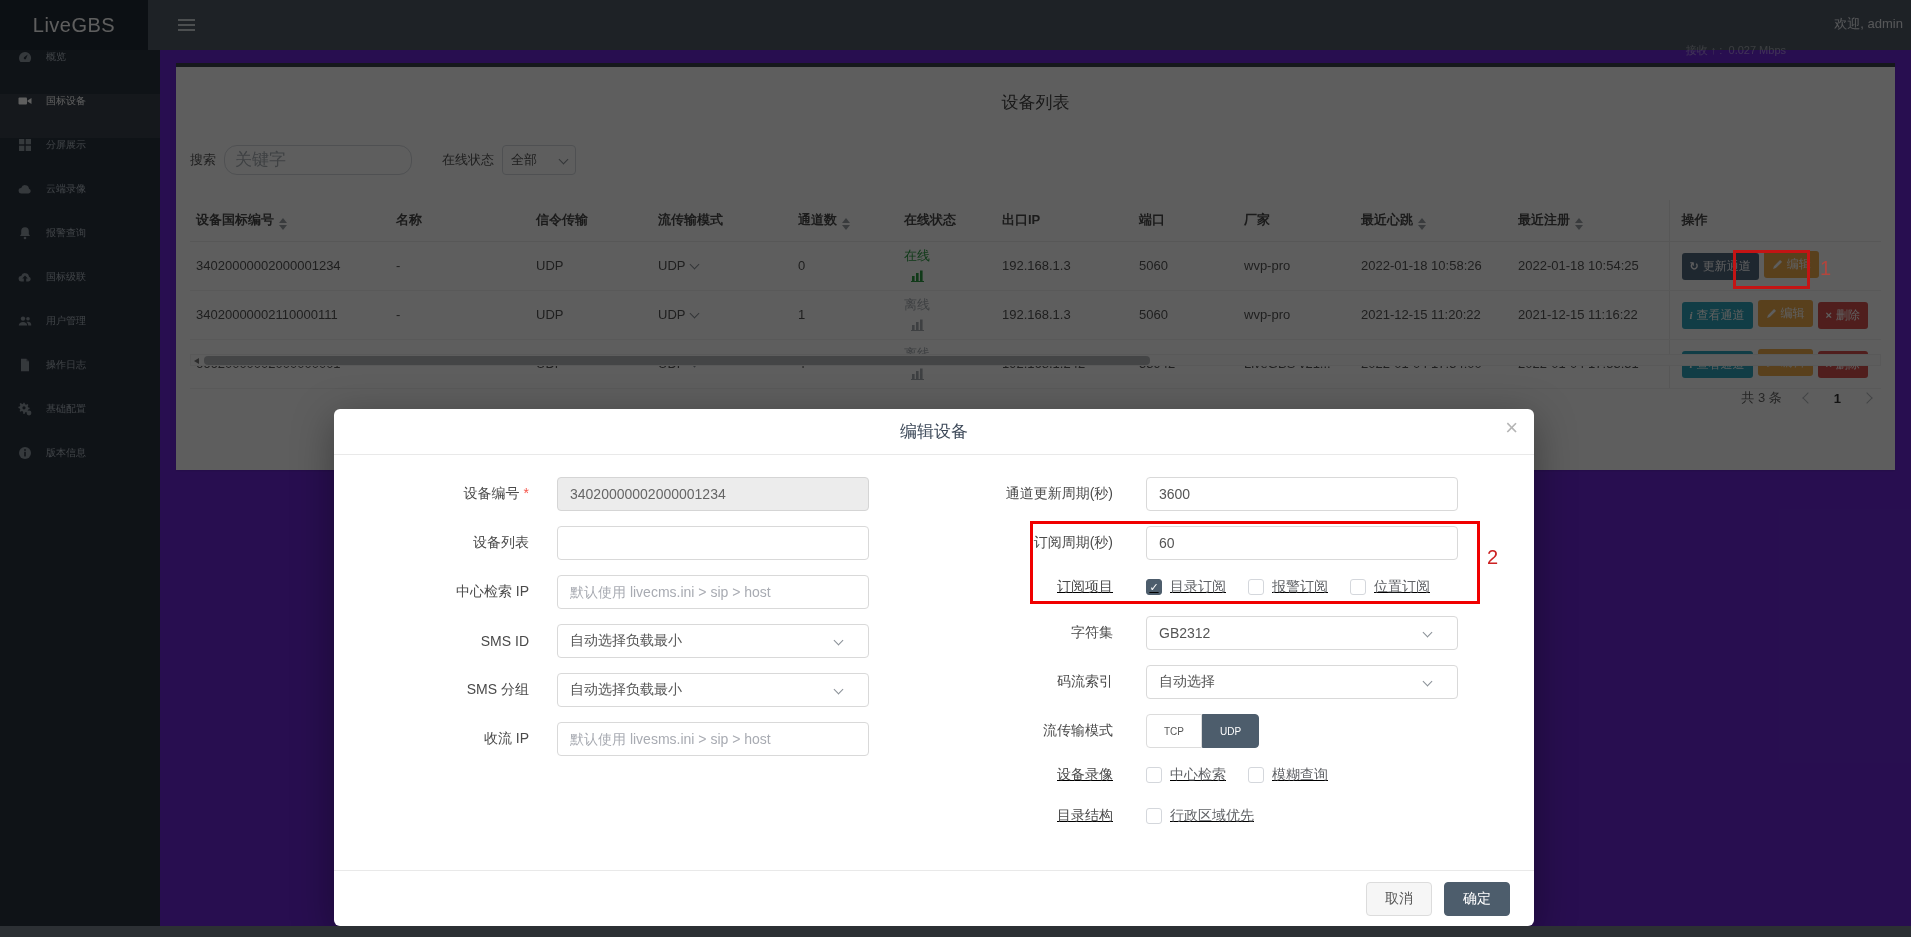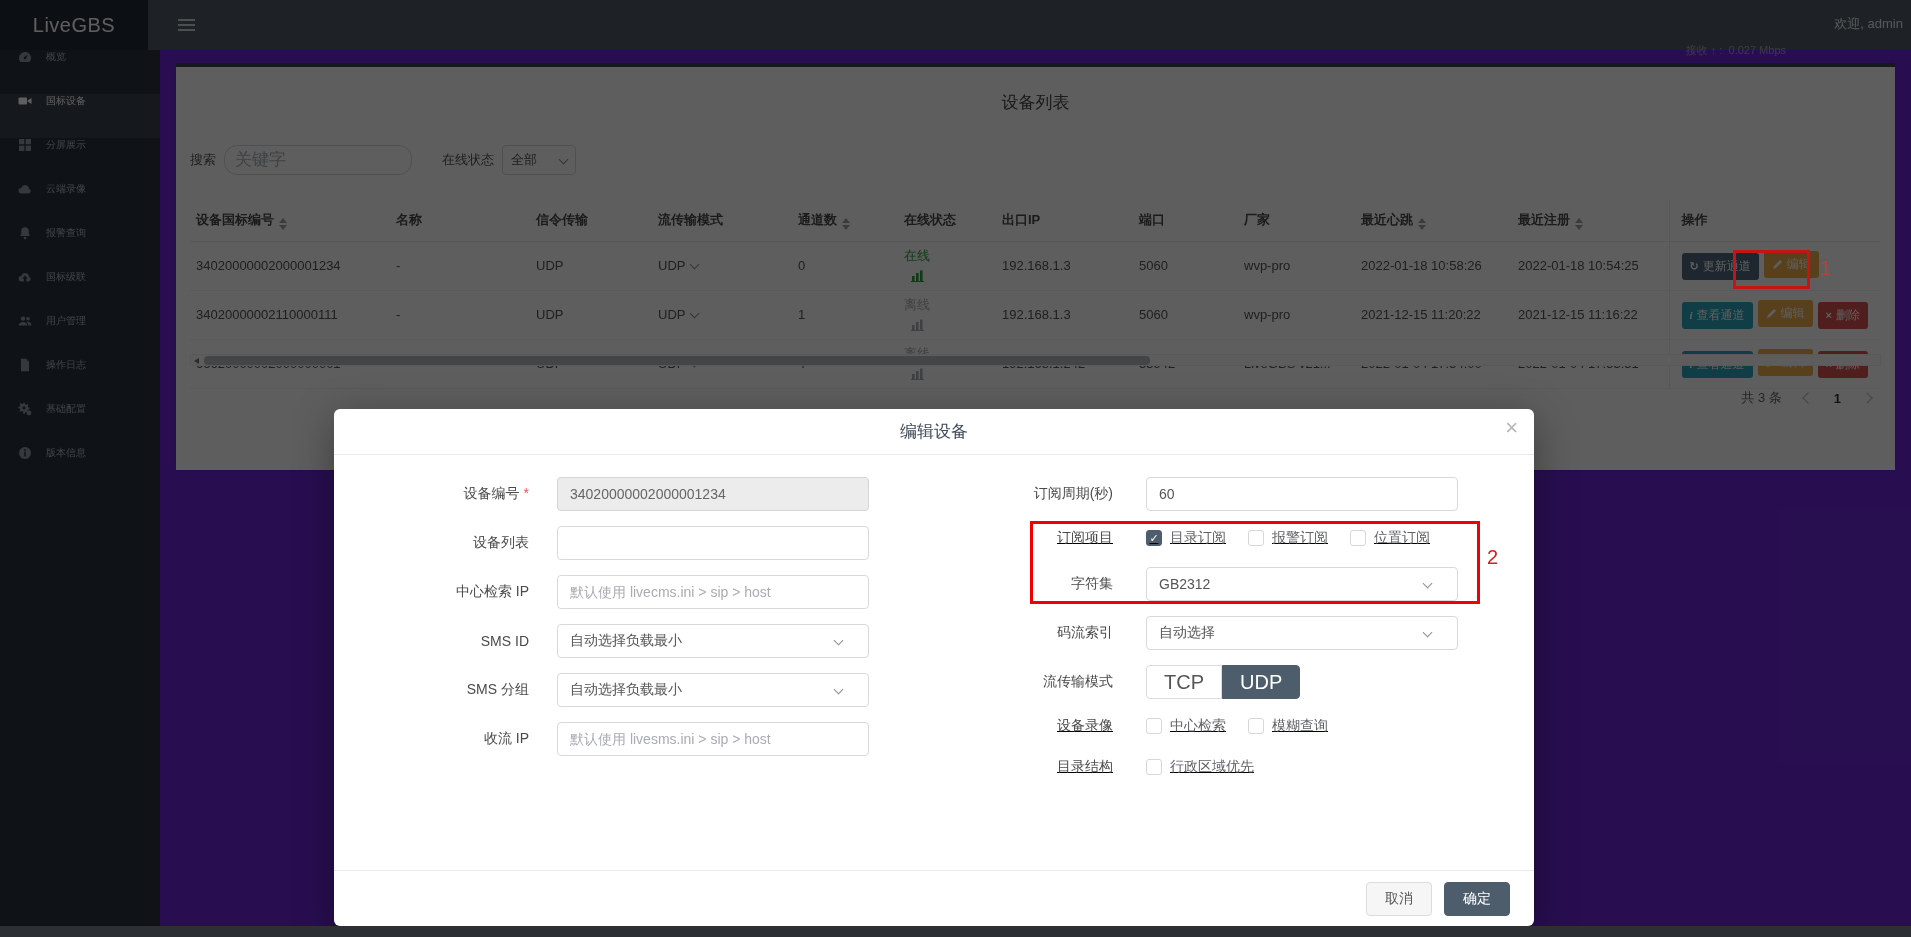--- a/index.html
+++ b/index.html
@@ -107,21 +107,21 @@
   .finput:disabled { background:#ececec; color:#666; border-color:#d5d5d5; }
   .fselect { position:relative; width:312px; height:34px; border:1px solid #d9d9d9; border-radius:4px;
              display:flex; align-items:center; padding:0 26px 0 12px; font-size:14px; color:#555;
              cursor:pointer; background:#fff; justify-content:space-between; }
   .fchecks { display:flex; align-items:center; gap:22px; height:24px; }
   .cbitem { display:inline-flex; align-items:center; gap:8px; font-size:14px; color:#606266; cursor:pointer; }
   .cb { width:16px; height:16px; border:1px solid #d4d7dc; border-radius:3px; background:#fff;
         display:inline-flex; align-items:center; justify-content:center; font-size:11px; color:#fff; }
   .cb.on { background:#4d5d6c; border-color:#4d5d6c; }
   .ftoggle { display:inline-flex; }
-  .tbtn { height:34px; padding:0 17px; font-size:20px; font-family:inherit; cursor:pointer;
+  .tbtn { height:34px; padding:0 17px; font-size:10px; font-family:inherit; cursor:pointer;
           background:#fff; border:1px solid #dcdcdc; color:#555; }
   .tbtn:first-child { border-radius:4px 0 0 4px; }
   .tbtn:last-child { border-radius:0 4px 4px 0; }
   .tbtn.on { background:#4d5d6c; border-color:#4d5d6c; color:#fff; }
   .modal-footer { position:absolute; left:0; right:0; bottom:0; height:56px; border-top:1px solid #e9e9e9;
                   display:flex; align-items:center; justify-content:flex-end; padding-right:24px; gap:12px; }
   .btn { height:34px; padding:0 18px; border-radius:4px; font-size:14px; font-family:inherit; cursor:pointer; }
   .btn.cancel { background:#f6f6f6; border:1px solid #dcdcdc; color:#555; }
   .btn.ok { background:#4d5d6c; border:1px solid #4d5d6c; color:#fff; }
 
@@ -471,20 +471,24 @@
               </div>
             </div>
           </div>
           <div class="frow text">
             <div class="flabel"><span class="flabel-text">收流 IP</span></div>
             <div class="fctrl"><input class="finput" placeholder="默认使用 livesms.ini &gt; sip &gt; host" style=""></div>
           </div>
         </div>
       <div class="fcol-right" id="fcol-right">
           <div class="frow text">
+            <div class="flabel"><span class="flabel-text">通道更新周期(秒)</span></div>
+            <div class="fctrl"><input class="finput" value="3600" style=""></div>
+          </div>
+          <div class="frow text">
             <div class="flabel"><span class="flabel-text">订阅周期(秒)</span></div>
             <div class="fctrl"><input class="finput" value="60" style=""></div>
           </div>
           <div class="frow checks">
             <div class="flabel"><span class="flabel-text">订阅项目</span></div>
             <div class="fctrl">
               <div class="fchecks">
                 <label class="cbitem">
                   <span class="cb on">✓</span>
                   <span>目录订阅</span>

